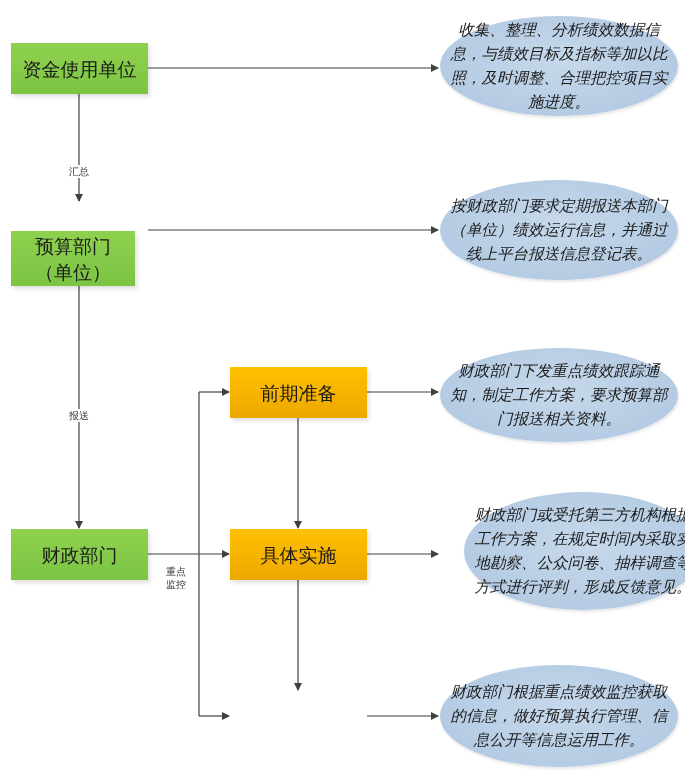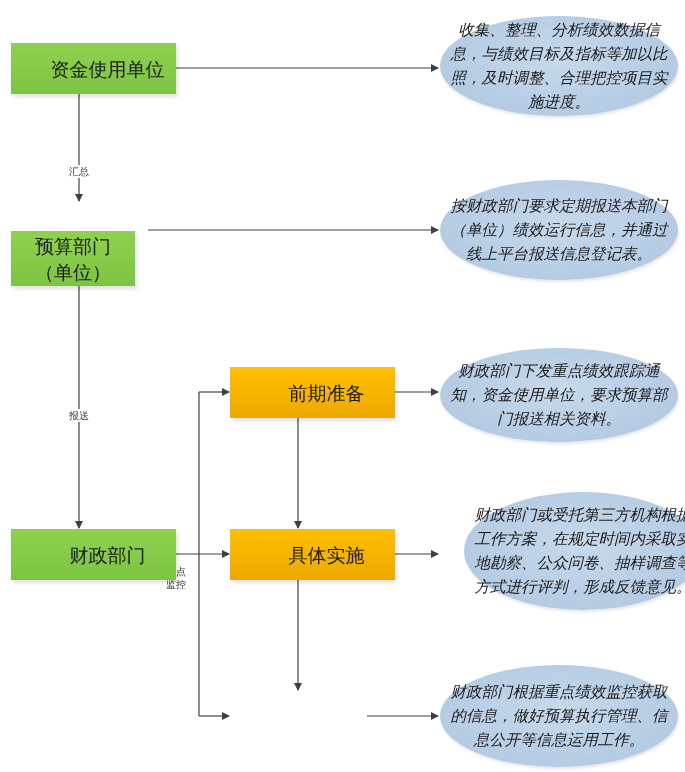--- a/index.html
+++ b/index.html
@@ -1,20 +1,20 @@
 <!DOCTYPE html>
 <html><head>
 <meta charset="utf-8">
 <style>
   html, body { margin:0; padding:0; background:#ffffff; }
   #canvas { position:relative; width:685px; height:772px; overflow:hidden; background:#fff;
     font-family:"DejaVu Serif","Liberation Serif",serif; }
   svg.wires { position:absolute; left:0; top:0; width:685px; height:772px; }
   .box { position:absolute; display:flex; align-items:center; justify-content:center; text-align:center;
-    color:#1a1a1a; font-size:19px; line-height:26px; box-shadow:2px 3px 4px rgba(0,0,0,0.12);padding-left:28px; }
+    color:#1a1a1a; font-size:19px; line-height:26px; box-shadow:2px 3px 4px rgba(0,0,0,0.12); }
   .green { background:linear-gradient(#8fd14f,#7cc443); }
   .orange { background:linear-gradient(#ffc000,#eda800); }
   .bubble { position:absolute; display:flex; align-items:center; justify-content:center; text-align:center;
     background:radial-gradient(ellipse at 50% 45%, #c7d9eb 0%, #b4cbe3 70%, #a6c0dc 100%);
     border-radius:50% / 50%; color:#1a1a1a; font-size:15.5px; line-height:24px; padding:0 8px; box-sizing:border-box;
     box-shadow:1px 2px 3px rgba(0,0,0,0.1); }
   .bubble span { display:block;font-style:italic; }
   .edge-label { position:absolute; background:#fff; font-size:10px; line-height:13px; color:#333; text-align:center;margin-top:24px; }
 </style>
 </head>
@@ -58,21 +58,21 @@
   <div class="box green" style="left:11px;top:529px;width:137px;height:51px;">财政部门</div>
   <div class="box orange" style="left:230px;top:529px;width:137px;height:51px;">具体实施</div>
 
   <div class="bubble" style="left:440px;top:16px;width:238px;height:100px;">
     <span>收集、整理、分析绩效数据信息，与绩效目标及指标等加以比照，及时调整、合理把控项目实施进度。</span>
   </div>
   <div class="bubble" style="left:440px;top:180px;width:238px;height:100px;">
     <span>按财政部门要求定期报送本部门（单位）绩效运行信息，并通过线上平台报送信息登记表。</span>
   </div>
   <div class="bubble" style="left:440px;top:348px;width:238px;height:94px;">
-    <span>财政部门下发重点绩效跟踪通知，资金使用单位，要求预算部门报送相关资料。</span>
+    <span>财政部门下发重点绩效跟踪通知，制定工作方案，要求预算部门报送相关资料。</span>
   </div>
   <div class="bubble" style="left:464px;top:492px;width:238px;height:118px;">
     <span>财政部门或受托第三方机构根据工作方案，在规定时间内采取实地勘察、公众问卷、抽样调查等方式进行评判，形成反馈意见。</span>
   </div>
   <div class="bubble" style="left:440px;top:665px;width:238px;height:102px;">
     <span>财政部门根据重点绩效监控获取的信息，做好预算执行管理、信息公开等信息运用工作。</span>
   </div>
 </div>
 
 </body></html>

